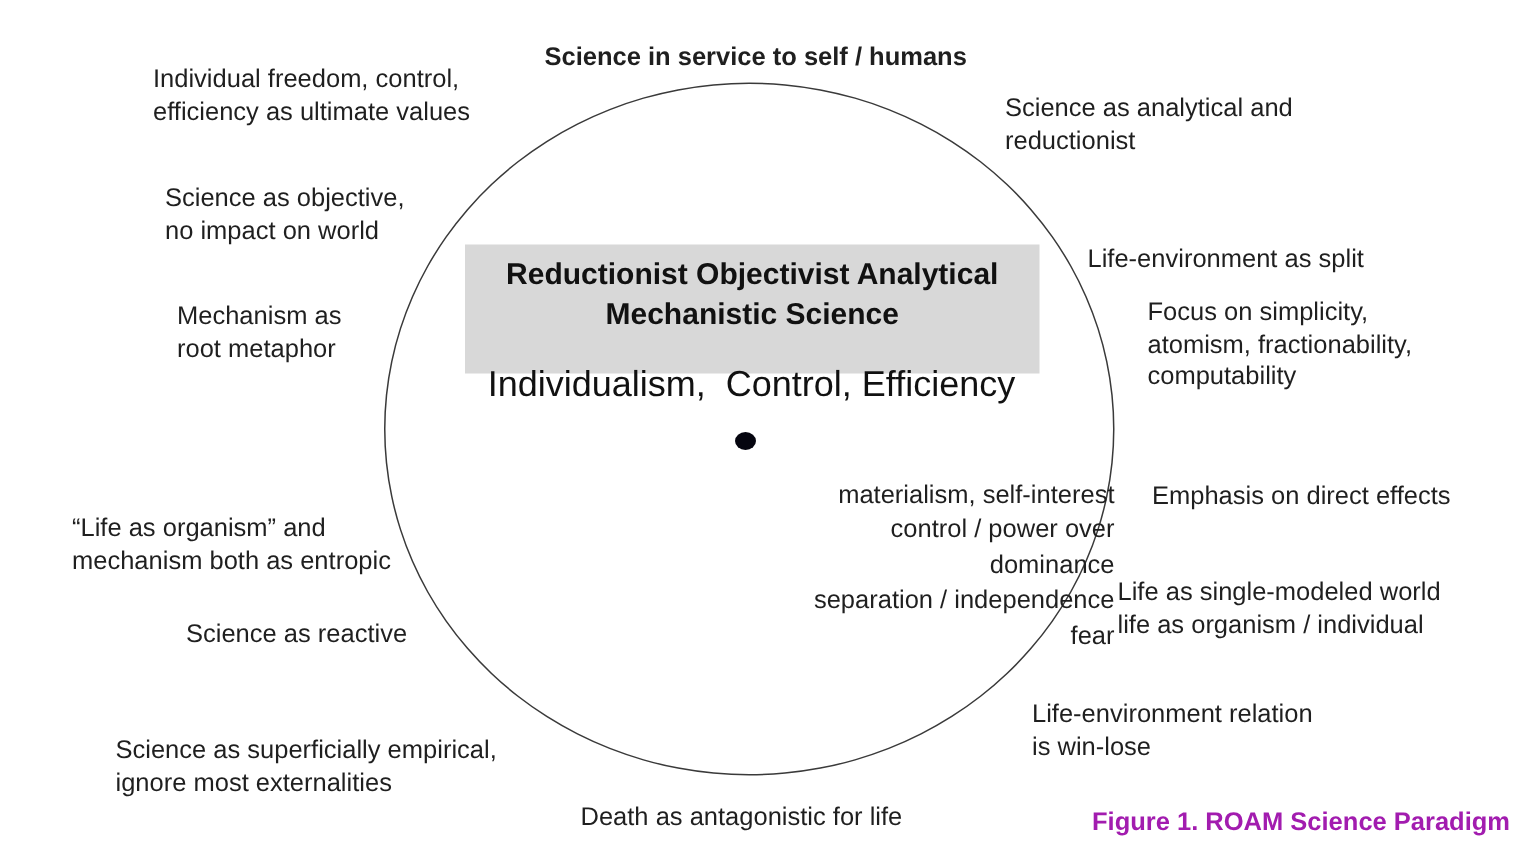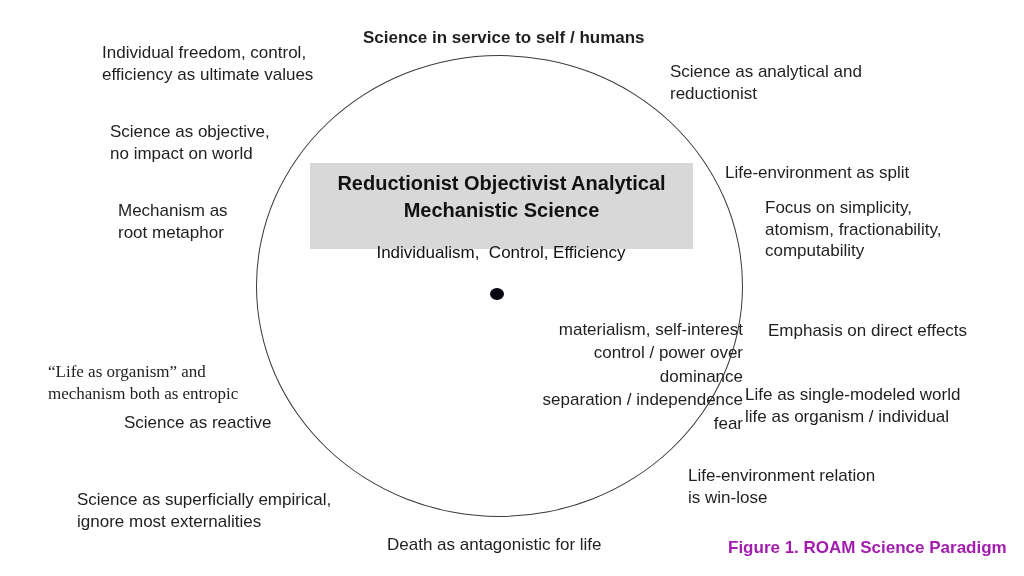--- a/index.html
+++ b/index.html
@@ -51,21 +51,21 @@
     padding-top: 7px;
     box-sizing: border-box;
     color: #111111;
   }
   .center-subtitle {
     position: absolute;
     left: 256px;
     top: 243px;
     width: 490px;
     text-align: center;
-    font-size: 17px;
+    font-size: 24px;
     white-space: pre;
     color: #111111;
   }
   .center-dot {
     position: absolute;
     left: 490px;
     top: 288px;
     width: 14px;
     height: 12px;
     border-radius: 50%;
@@ -123,21 +123,21 @@
     <div>Science as objective,</div>
     <div>no impact on world</div>
   </div>
 
   <div class="label" style="left:118px; top:200px;">
     <div>Mechanism as</div>
     <div>root metaphor</div>
   </div>
 
 
-  <div class="label" style="left:48px; top:361px;font-family:Liberation Serif, serif;">
+  <div class="label" style="left:48px; top:341px;">
     <div>“Life as organism” and</div>
     <div>mechanism both as entropic</div>
   </div>
 
   <div class="label" style="left:124px; top:412px;text-align:center;">
     <div>Science as reactive</div>
   </div>
 
   <div class="label" style="left:77px; top:489px;">
     <div>Science as superficially empirical,</div>

